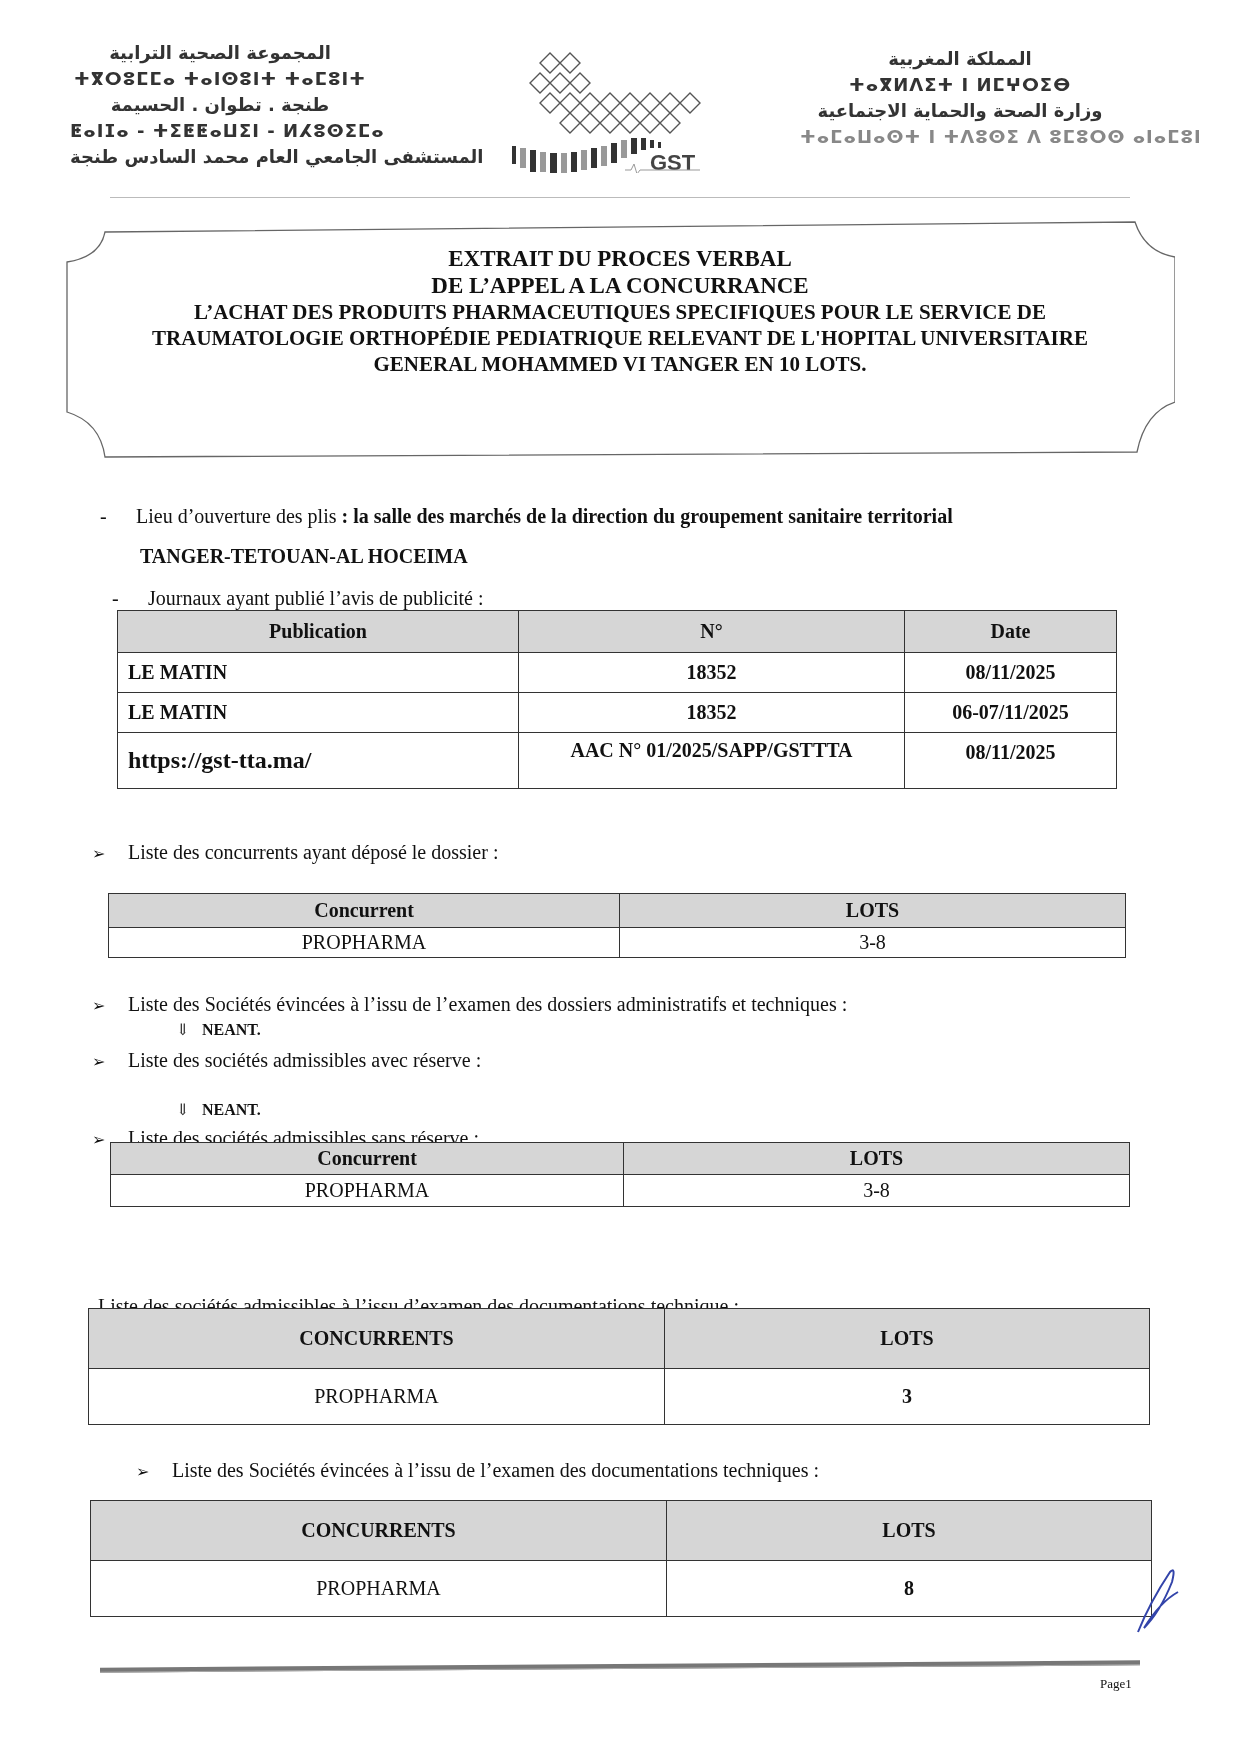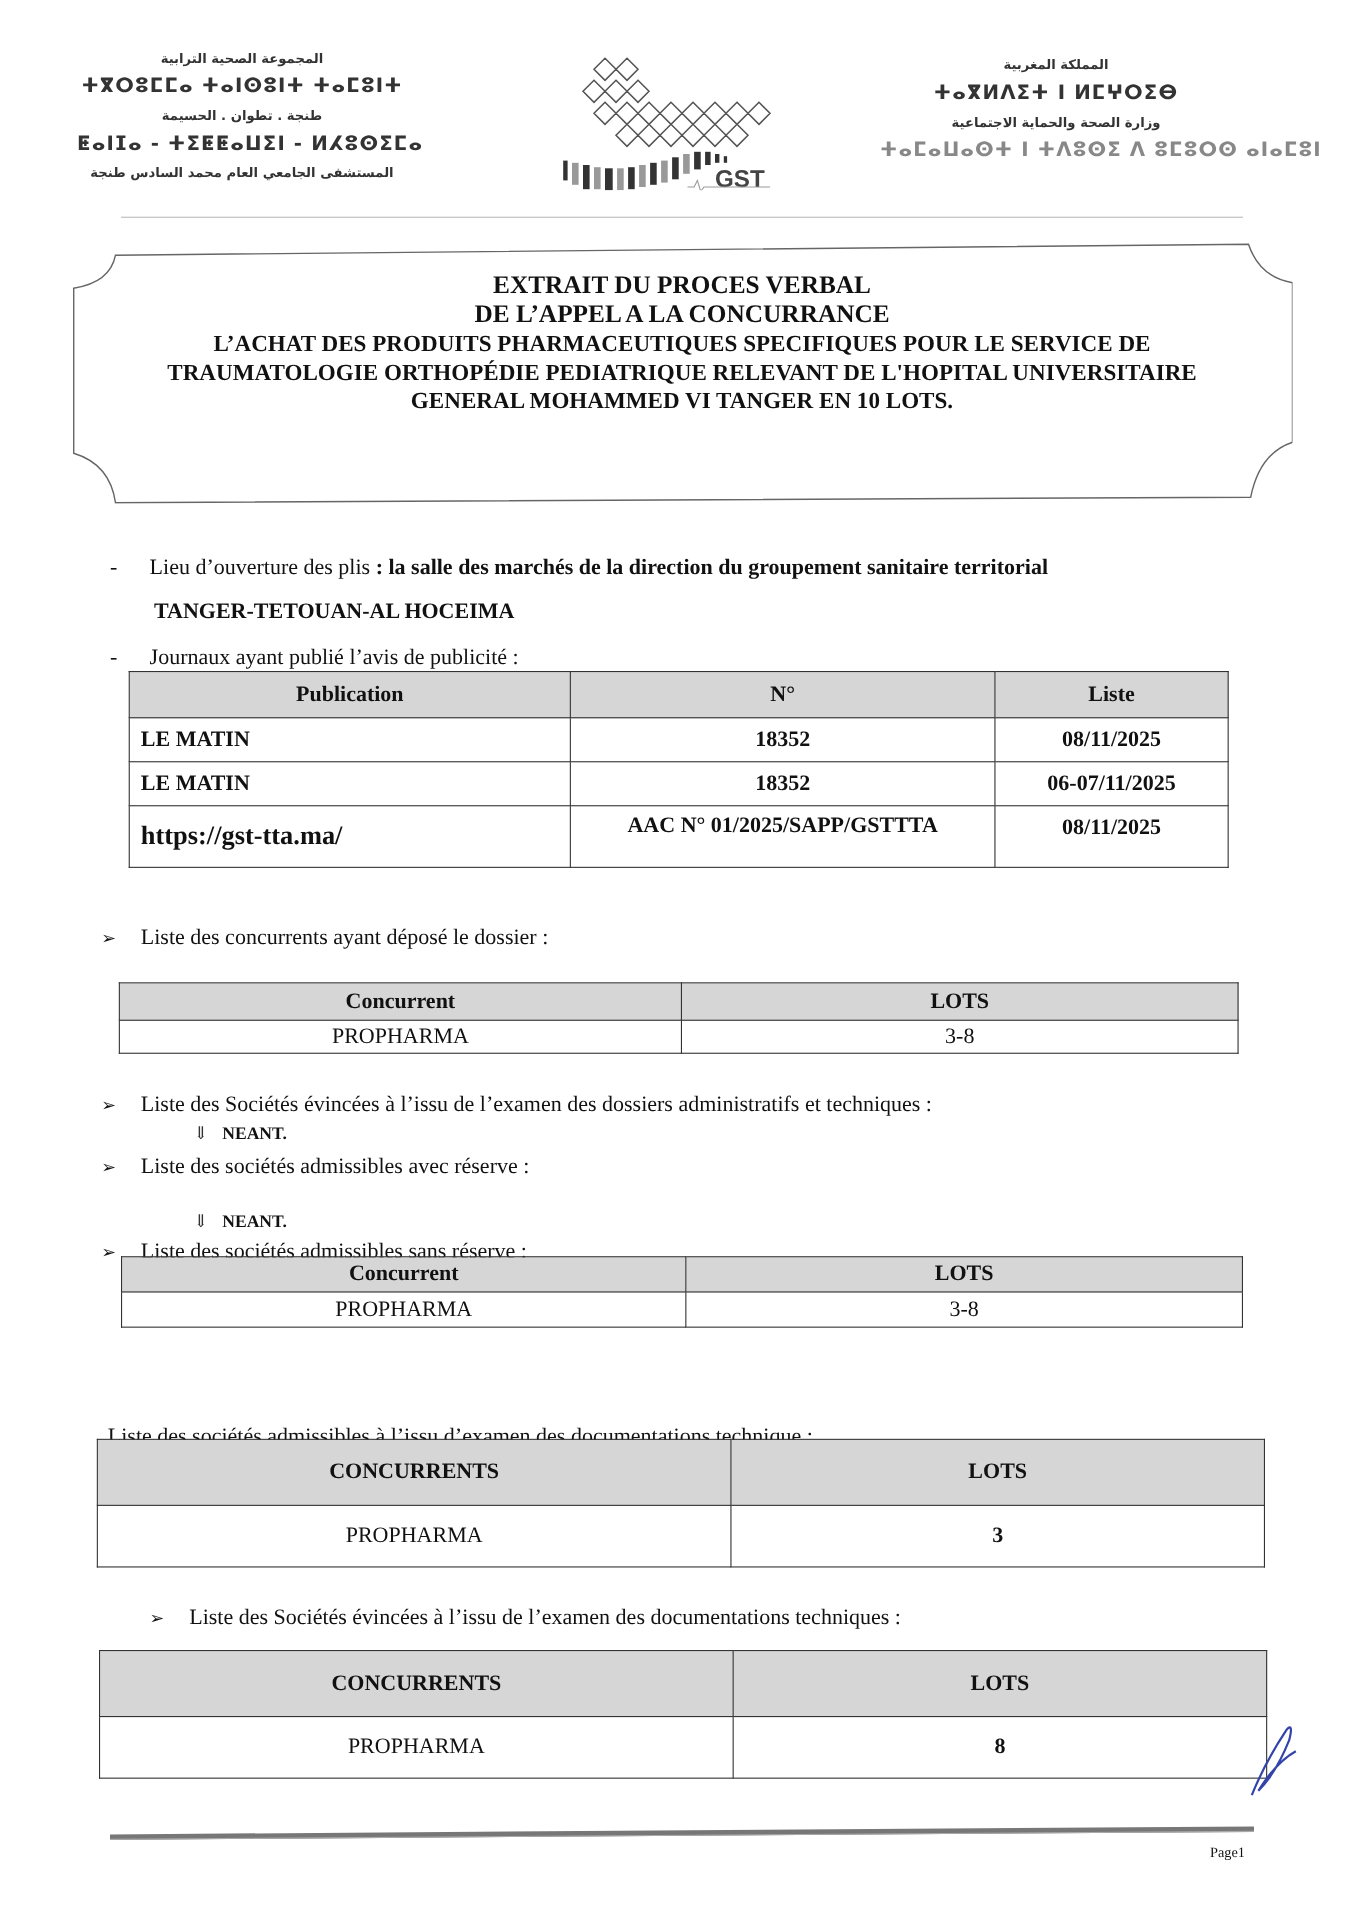--- a/index.html
+++ b/index.html
@@ -2,21 +2,21 @@
 <html><head>
 <meta charset="utf-8">
 <style>
   html, body { margin:0; padding:0; background:#ffffff; }
   body { width:1240px; height:1754px; position:relative; overflow:hidden;
          font-family:"Liberation Serif","DejaVu Serif",serif; color:#111; }
   .abs { position:absolute; }
   .hdr-left, .hdr-right { text-align:center; font-family:"DejaVu Sans",sans-serif; color:#333; font-weight:bold; }
   .hdr-left { left:70px; top:40px; width:300px; }
   .hdr-right { left:800px; top:46px; width:320px; }
-  .hdr-line { font-size:12px; line-height:26px; white-space:nowrap; }
+  .hdr-line { font-size:18px; line-height:26px; white-space:nowrap; }
   .hdr-line.tif { letter-spacing:1px; font-size:18px; }
   .hdr-line.light { color:#888; }
   .logo { left:500px; top:28px; width:230px; height:145px; }
   .top-rule { left:110px; top:197px; width:1020px; height:1px; background:#bbb; }
   .title-box { left:65px; top:212px; width:1110px; height:246px; }
   .title-box svg { position:absolute; left:0; top:0; }
   .title-text { position:absolute; left:0; top:33px; width:1110px; text-align:center;
                 font-weight:bold; font-size:23px; line-height:27px; }
   .title-text .sm { font-size:21px; line-height:26px; }
   .para { font-size:20px; line-height:24px; white-space:nowrap; }
@@ -91,30 +91,30 @@
     <div class="sm">TRAUMATOLOGIE ORTHOPÉDIE PEDIATRIQUE RELEVANT DE L'HOPITAL UNIVERSITAIRE</div>
     <div class="sm">GENERAL MOHAMMED VI TANGER EN 10 LOTS.</div>
   </div>
 </div>
 
 <div class="abs para" style="left:100px; top:504px;">
   <span class="dash">-</span><span>Lieu d’ouverture des plis </span><span class="b">: la salle des marchés de la direction du groupement sanitaire territorial</span>
 </div>
 <div class="abs para b" style="left:140px; top:544px;">TANGER-TETOUAN-AL HOCEIMA</div>
 
-<div class="abs para" style="left:100px; top:586px;">
+<div class="abs para" style="left:112px; top:586px;">
   <span class="dash">-</span><span>Journaux ayant publié l’avis de publicité :</span>
 </div>
 
 <table class="t" style="left:117px; top:610px; width:1000px;">
   <tbody>
       <tr style="height:42px;">
     <th style="width:400px;">Publication</th>
     <th style="width:385px;">N°</th>
-    <th>Liste</th>
+    <th>Date</th>
   </tr>
   <tr style="height:40px;">
     <td class="b" style="text-align:left; padding-left:10px;">LE MATIN</td>
     <td class="b">18352</td>
     <td class="b">08/11/2025</td>
   </tr>
   <tr style="height:40px;">
     <td class="b" style="text-align:left; padding-left:10px;">LE MATIN</td>
     <td class="b">18352</td>
     <td class="b">06-07/11/2025</td>

